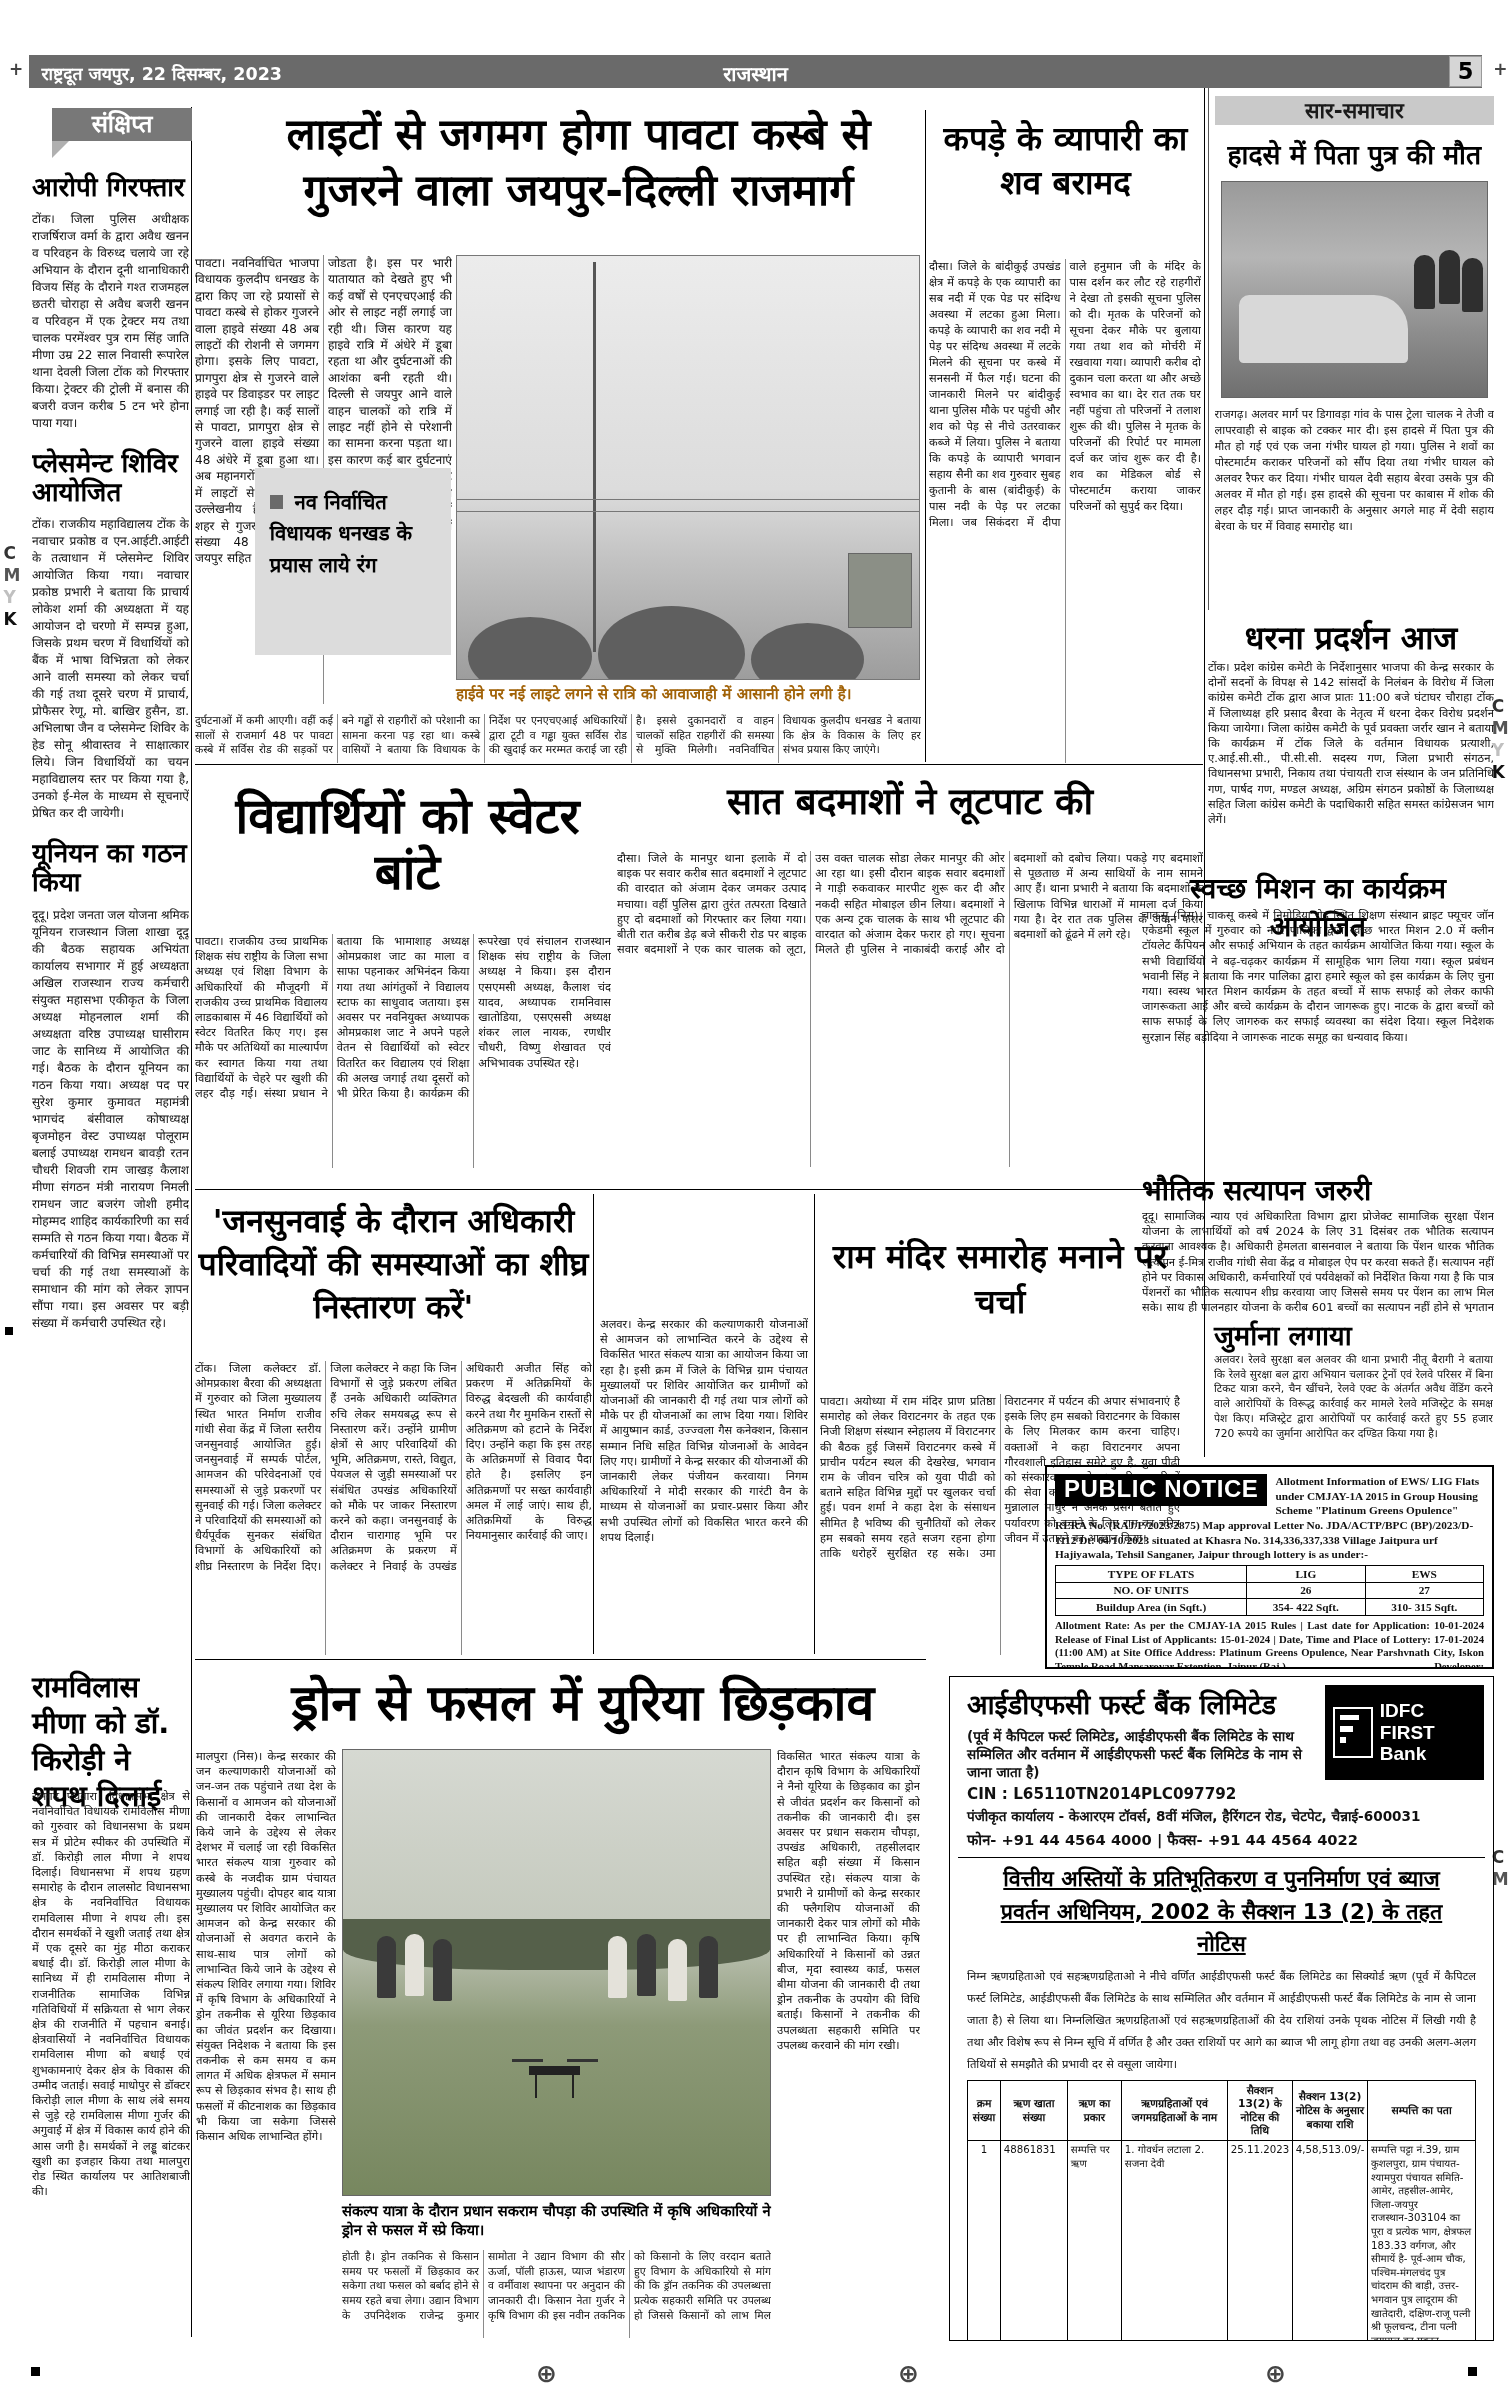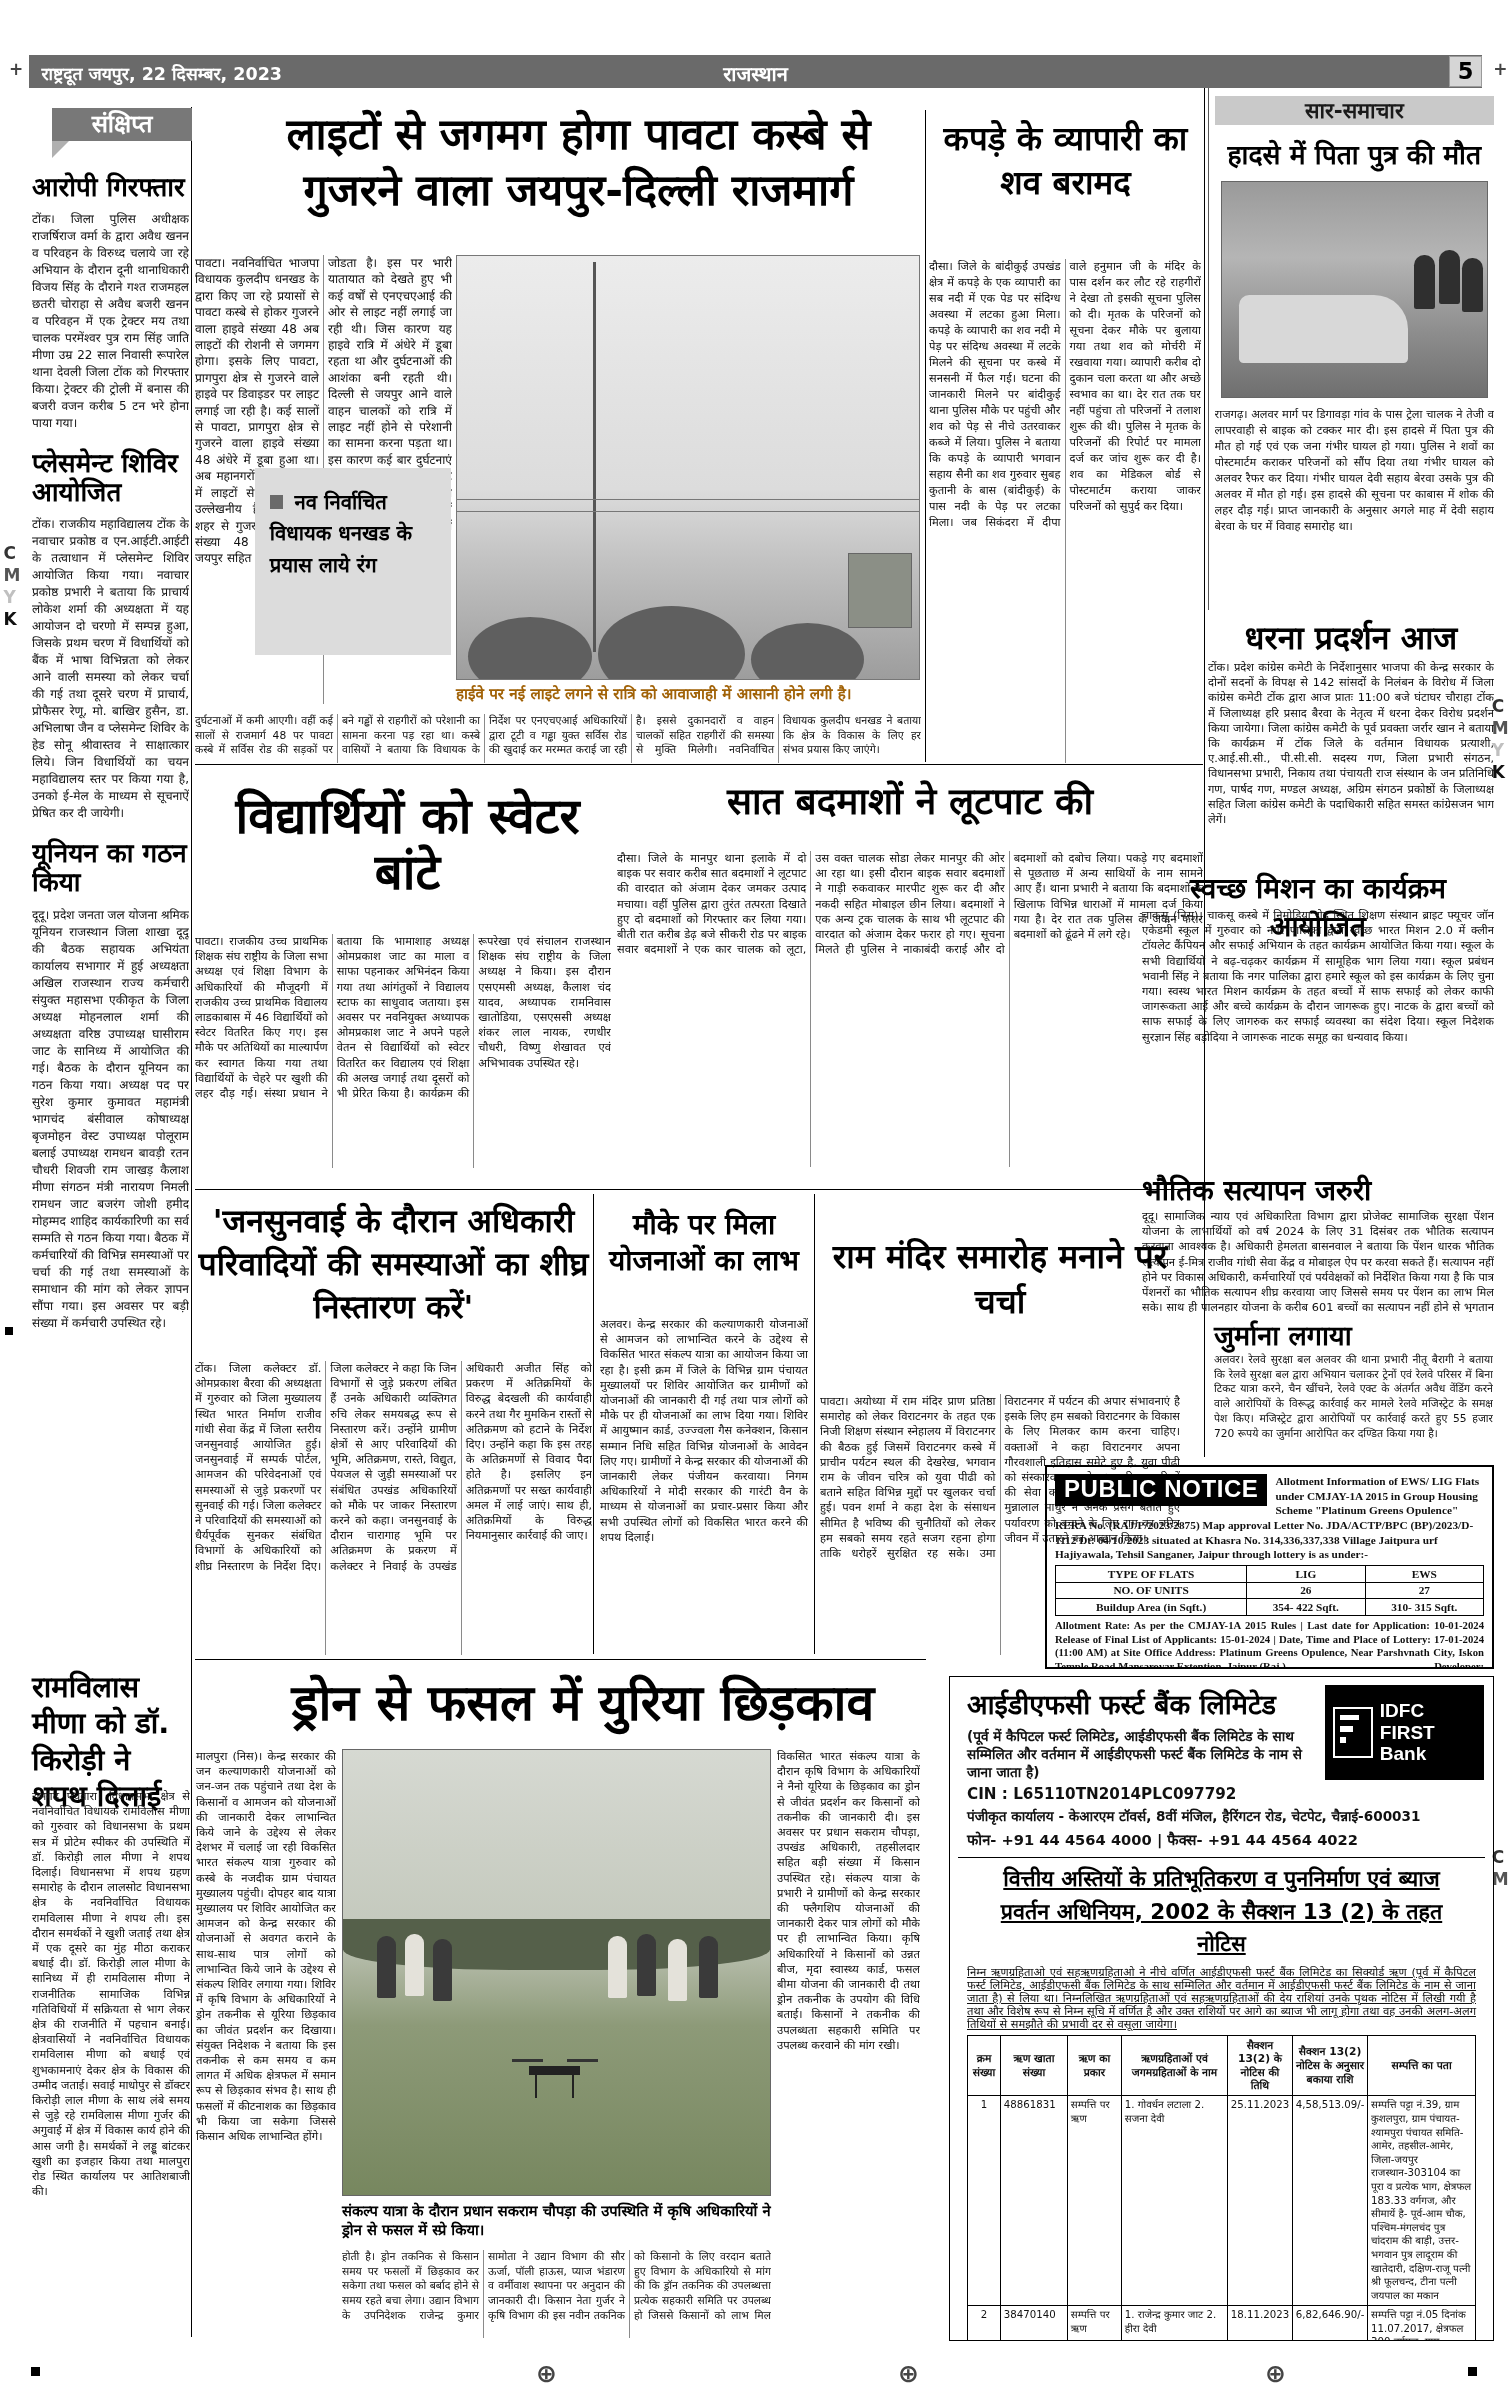--- a/index.html
+++ b/index.html
@@ -122,21 +122,21 @@
   #bank-office{font-size:13.6px;font-weight:bold;margin-top:3.4px;}
   #bank-phone{font-size:14.7px;font-weight:bold;margin-top:3.4px;}
   #bank-logo{position:absolute;right:9px;top:8px;width:159px;height:95px;background:#000;color:#fff;
              display:flex;align-items:center;padding:0 8px;box-sizing:border-box;}
   .logo-glyph{width:36px;height:47px;background:#000;border:2.8px solid #fff;position:relative;margin-right:6.8px;flex:none;}
   .logo-glyph .b1,.logo-glyph .b2,.logo-glyph .b3{position:absolute;left:4.5px;background:#fff;height:5.6px;}
   .logo-glyph .b1{top:5.6px;width:19px;} .logo-glyph .b2{top:17px;width:13.6px;} .logo-glyph .b3{top:28px;width:6.8px;}
   .logo-text{font-family:"Liberation Sans",sans-serif;font-weight:bold;font-size:19px;line-height:1.15;}
   #bank-act{border-top:1.7px solid #000;margin:8px -9px 0 -9px;padding:5.6px 34px 0 34px;
             font-size:21.5px;line-height:1.5;font-weight:bold;text-align:center;text-decoration:underline;color:#000;}
-  #bank-intro{font-size:11.3px;line-height:13px;text-align:justify;margin-top:5.6px;text-decoration:underline;}
+  #bank-intro{font-size:11.3px;line-height:22px;text-align:justify;margin-top:5.6px;}
   #bank-table{width:100%;border-collapse:collapse;margin-top:4.5px;}
   #bank-table td{border:1.1px solid #000;font-size:10.2px;line-height:13.6px;padding:2.3px 2.8px;vertical-align:top;}
   #bank-table tr.hdr td{font-weight:bold;text-align:center;vertical-align:middle;font-size:10.7px;}
 </style>
 </head>
 <body>
 
 <div class="page">
 
   <div class="abs" id="masthead">
@@ -236,21 +236,20 @@
 
   <div class="abs hl" id="sweaters-headline">विद्यार्थियों को स्वेटर बांटे</div>
   <div class="abs bt cols3" id="sweaters-body">पावटा। राजकीय उच्च प्राथमिक शिक्षक संघ राष्ट्रीय के जिला सभा अध्यक्ष एवं शिक्षा विभाग के अधिकारियों की मौजूदगी में राजकीय उच्च प्राथमिक विद्यालय लाडकाबास में 46 विद्यार्थियों को स्वेटर वितरित किए गए। इस मौके पर अतिथियों का माल्यार्पण कर स्वागत किया गया तथा विद्यार्थियों के चेहरे पर खुशी की लहर दौड़ गई। संस्था प्रधान ने बताया कि भामाशाह अध्यक्ष ओमप्रकाश जाट का माला व साफा पहनाकर अभिनंदन किया गया तथा आंगंतुकों ने विद्यालय स्टाफ का साधुवाद जताया। इस अवसर पर नवनियुक्त अध्यापक ओमप्रकाश जाट ने अपने पहले वेतन से विद्यार्थियों को स्वेटर वितरित कर विद्यालय एवं शिक्षा की अलख जगाई तथा दूसरों को भी प्रेरित किया है। कार्यक्रम की रूपरेखा एवं संचालन राजस्थान शिक्षक संघ राष्ट्रीय के जिला अध्यक्ष ने किया। इस दौरान एसएमसी अध्यक्ष, कैलाश चंद यादव, अध्यापक रामनिवास खातोडिया, एसएससी अध्यक्ष शंकर लाल नायक, रणधीर चौधरी, विष्णु शेखावत एवं अभिभावक उपस्थित रहे।</div>
 
   <div class="abs hl" id="robbers-headline">सात बदमाशों ने लूटपाट की</div>
   <div class="abs bt cols3" id="robbers-body">दौसा। जिले के मानपुर थाना इलाके में दो बाइक पर सवार करीब सात बदमाशों ने लूटपाट की वारदात को अंजाम देकर जमकर उत्पाद मचाया। वहीं पुलिस द्वारा तुरंत तत्परता दिखाते हुए दो बदमाशों को गिरफ्तार कर लिया गया। बीती रात करीब डेढ़ बजे सीकरी रोड पर बाइक सवार बदमाशों ने एक कार चालक को लूटा, उस वक्त चालक सोडा लेकर मानपुर की ओर आ रहा था। इसी दौरान बाइक सवार बदमाशों ने गाड़ी रुकवाकर मारपीट शुरू कर दी और नकदी सहित मोबाइल छीन लिया। बदमाशों ने एक अन्य ट्रक चालक के साथ भी लूटपाट की वारदात को अंजाम देकर फरार हो गए। सूचना मिलते ही पुलिस ने नाकाबंदी कराई और दो बदमाशों को दबोच लिया। पकड़े गए बदमाशों से पूछताछ में अन्य साथियों के नाम सामने आए हैं। थाना प्रभारी ने बताया कि बदमाशों के खिलाफ विभिन्न धाराओं में मामला दर्ज किया गया है। देर रात तक पुलिस के जवान फरार बदमाशों को ढूंढने में लगे रहे।</div>
 
   <div class="abs hl" id="jansunwai-headline">'जनसुनवाई के दौरान अधिकारी परिवादियों की समस्याओं का शीघ्र निस्तारण करें'</div>
   <div class="abs bt cols3" id="jansunwai-body">टोंक। जिला कलेक्टर डॉ. ओमप्रकाश बैरवा की अध्यक्षता में गुरुवार को जिला मुख्यालय स्थित भारत निर्माण राजीव गांधी सेवा केंद्र में जिला स्तरीय जनसुनवाई आयोजित हुई। जनसुनवाई में सम्पर्क पोर्टल, आमजन की परिवेदनाओं एवं समस्याओं से जुड़े प्रकरणों पर सुनवाई की गई। जिला कलेक्टर ने परिवादियों की समस्याओं को धैर्यपूर्वक सुनकर संबंधित विभागों के अधिकारियों को शीघ्र निस्तारण के निर्देश दिए। जिला कलेक्टर ने कहा कि जिन विभागों से जुड़े प्रकरण लंबित हैं उनके अधिकारी व्यक्तिगत रुचि लेकर समयबद्ध रूप से निस्तारण करें। उन्होंने ग्रामीण क्षेत्रों से आए परिवादियों की भूमि, अतिक्रमण, रास्ते, विद्युत, पेयजल से जुड़ी समस्याओं पर संबंधित उपखंड अधिकारियों को मौके पर जाकर निस्तारण करने को कहा। जनसुनवाई के दौरान चारागाह भूमि पर अतिक्रमण के प्रकरण में कलेक्टर ने निवाई के उपखंड अधिकारी अजीत सिंह को प्रकरण में अतिक्रमियों के विरुद्ध बेदखली की कार्यवाही करने तथा गैर मुमकिन रास्तों से अतिक्रमण को हटाने के निर्देश दिए। उन्होंने कहा कि इस तरह के अतिक्रमणों से विवाद पैदा होते है। इसलिए इन अतिक्रमणों पर सख्त कार्यवाही अमल में लाई जाएं। साथ ही, अतिक्रमियों के विरुद्ध नियमानुसार कार्रवाई की जाए।</div>
 
-  <div class="abs hl" id="camp-headline">मौके पर मिला योजनाओं का लाभ</div>
   <div class="abs bt" id="camp-body">अलवर। केन्द्र सरकार की कल्याणकारी योजनाओं से आमजन को लाभान्वित करने के उद्देश्य से विकसित भारत संकल्प यात्रा का आयोजन किया जा रहा है। इसी क्रम में जिले के विभिन्न ग्राम पंचायत मुख्यालयों पर शिविर आयोजित कर ग्रामीणों को योजनाओं की जानकारी दी गई तथा पात्र लोगों को मौके पर ही योजनाओं का लाभ दिया गया। शिविर में आयुष्मान कार्ड, उज्ज्वला गैस कनेक्शन, किसान सम्मान निधि सहित विभिन्न योजनाओं के आवेदन लिए गए। ग्रामीणों ने केन्द्र सरकार की योजनाओं की जानकारी लेकर पंजीयन करवाया। निगम अधिकारियों ने मोदी सरकार की गारंटी वैन के माध्यम से योजनाओं का प्रचार-प्रसार किया और सभी उपस्थित लोगों को विकसित भारत करने की शपथ दिलाई।</div>
 
   <div class="abs hl" id="ram-headline">राम मंदिर समारोह मनाने पर चर्चा</div>
   <div class="abs bt cols2" id="ram-body">पावटा। अयोध्या में राम मंदिर प्राण प्रतिष्ठा समारोह को लेकर विराटनगर के तहत एक निजी शिक्षण संस्थान स्नेहालय में विराटनगर की बैठक हुई जिसमें विराटनगर कस्बे में प्राचीन पर्यटन स्थल की देखरेख, भगवान राम के जीवन चरित्र को युवा पीढी को बताने सहित विभिन्न मुद्दों पर खुलकर चर्चा हुई। पवन शर्मा ने कहा देश के संसाधन सीमित है भविष्य की चुनौतियों को लेकर हम सबको समय रहते सजग रहना होगा ताकि धरोहरें सुरक्षित रह सके। उमा विराटनगर में पर्यटन की अपार संभावनाएं है इसके लिए हम सबको विराटनगर के विकास के लिए मिलकर काम करना चाहिए। वक्ताओं ने कहा विराटनगर अपना गौरवशाली इतिहास समेटे हुए है, युवा पीढी को संस्कारवान बनाने तथा वरिष्ठ नागरिकों की सेवा का संकल्प लिया। इस दौरान मुन्नालाल माधुर ने अनेक प्रसंग बताते हुए पर्यावरण को बचाने के लिए राम का चरित्र जीवन में उतारने का आव्हान किया।</div>
 
   <div class="abs hl" id="oath-headline">रामविलास मीणा को डॉ. किरोड़ी ने शपथ दिलाई</div>
   <div class="abs bt" id="oath-body">रामगढ पचवारा। विधानसभा क्षेत्र से नवनिर्वाचित विधायक रामविलास मीणा को गुरुवार को विधानसभा के प्रथम सत्र में प्रोटेम स्पीकर की उपस्थिति में डॉ. किरोड़ी लाल मीणा ने शपथ दिलाई। विधानसभा में शपथ ग्रहण समारोह के दौरान लालसोट विधानसभा क्षेत्र के नवनिर्वाचित विधायक रामविलास मीणा ने शपथ ली। इस दौरान समर्थकों ने खुशी जताई तथा क्षेत्र में एक दूसरे का मुंह मीठा कराकर बधाई दी। डॉ. किरोड़ी लाल मीणा के सानिध्य में ही रामविलास मीणा ने राजनीतिक सामाजिक विभिन्न गतिविधियों में सक्रियता से भाग लेकर क्षेत्र की राजनीति में पहचान बनाई। क्षेत्रवासियों ने नवनिर्वाचित विधायक रामविलास मीणा को बधाई एवं शुभकामनाएं देकर क्षेत्र के विकास की उम्मीद जताई। सवाई माधोपुर से डॉक्टर किरोड़ी लाल मीणा के साथ लंबे समय से जुड़े रहे रामविलास मीणा गुर्जर की अगुवाई में क्षेत्र में विकास कार्य होने की आस जगी है। समर्थकों ने लड्डू बांटकर खुशी का इजहार किया तथा मालपुरा रोड स्थित कार्यालय पर आतिशबाजी की।</div>
 
   <div class="abs hl" id="drone-headline">ड्रोन से फसल में युरिया छिड़काव</div>
   <div class="abs bt" id="drone-left">मालपुरा (निस)। केन्द्र सरकार की जन कल्याणकारी योजनाओं को जन-जन तक पहुंचाने तथा देश के किसानों व आमजन को योजनाओं की जानकारी देकर लाभान्वित किये जाने के उद्देश्य से लेकर देशभर में चलाई जा रही विकसित भारत संकल्प यात्रा गुरुवार को कस्बे के नजदीक ग्राम पंचायत मुख्यालय पहुंची। दोपहर बाद यात्रा मुख्यालय पर शिविर आयोजित कर आमजन को केन्द्र सरकार की योजनाओं से अवगत कराने के साथ-साथ पात्र लोगों को लाभान्वित किये जाने के उद्देश्य से संकल्प शिविर लगाया गया। शिविर में कृषि विभाग के अधिकारियों ने ड्रोन तकनीक से यूरिया छिड़काव का जीवंत प्रदर्शन कर दिखाया। संयुक्त निदेशक ने बताया कि इस तकनीक से कम समय व कम लागत में अधिक क्षेत्रफल में समान रूप से छिड़काव संभव है। साथ ही फसलों में कीटनाशक का छिड़काव भी किया जा सकेगा जिससे किसान अधिक लाभान्वित होंगे।</div>

